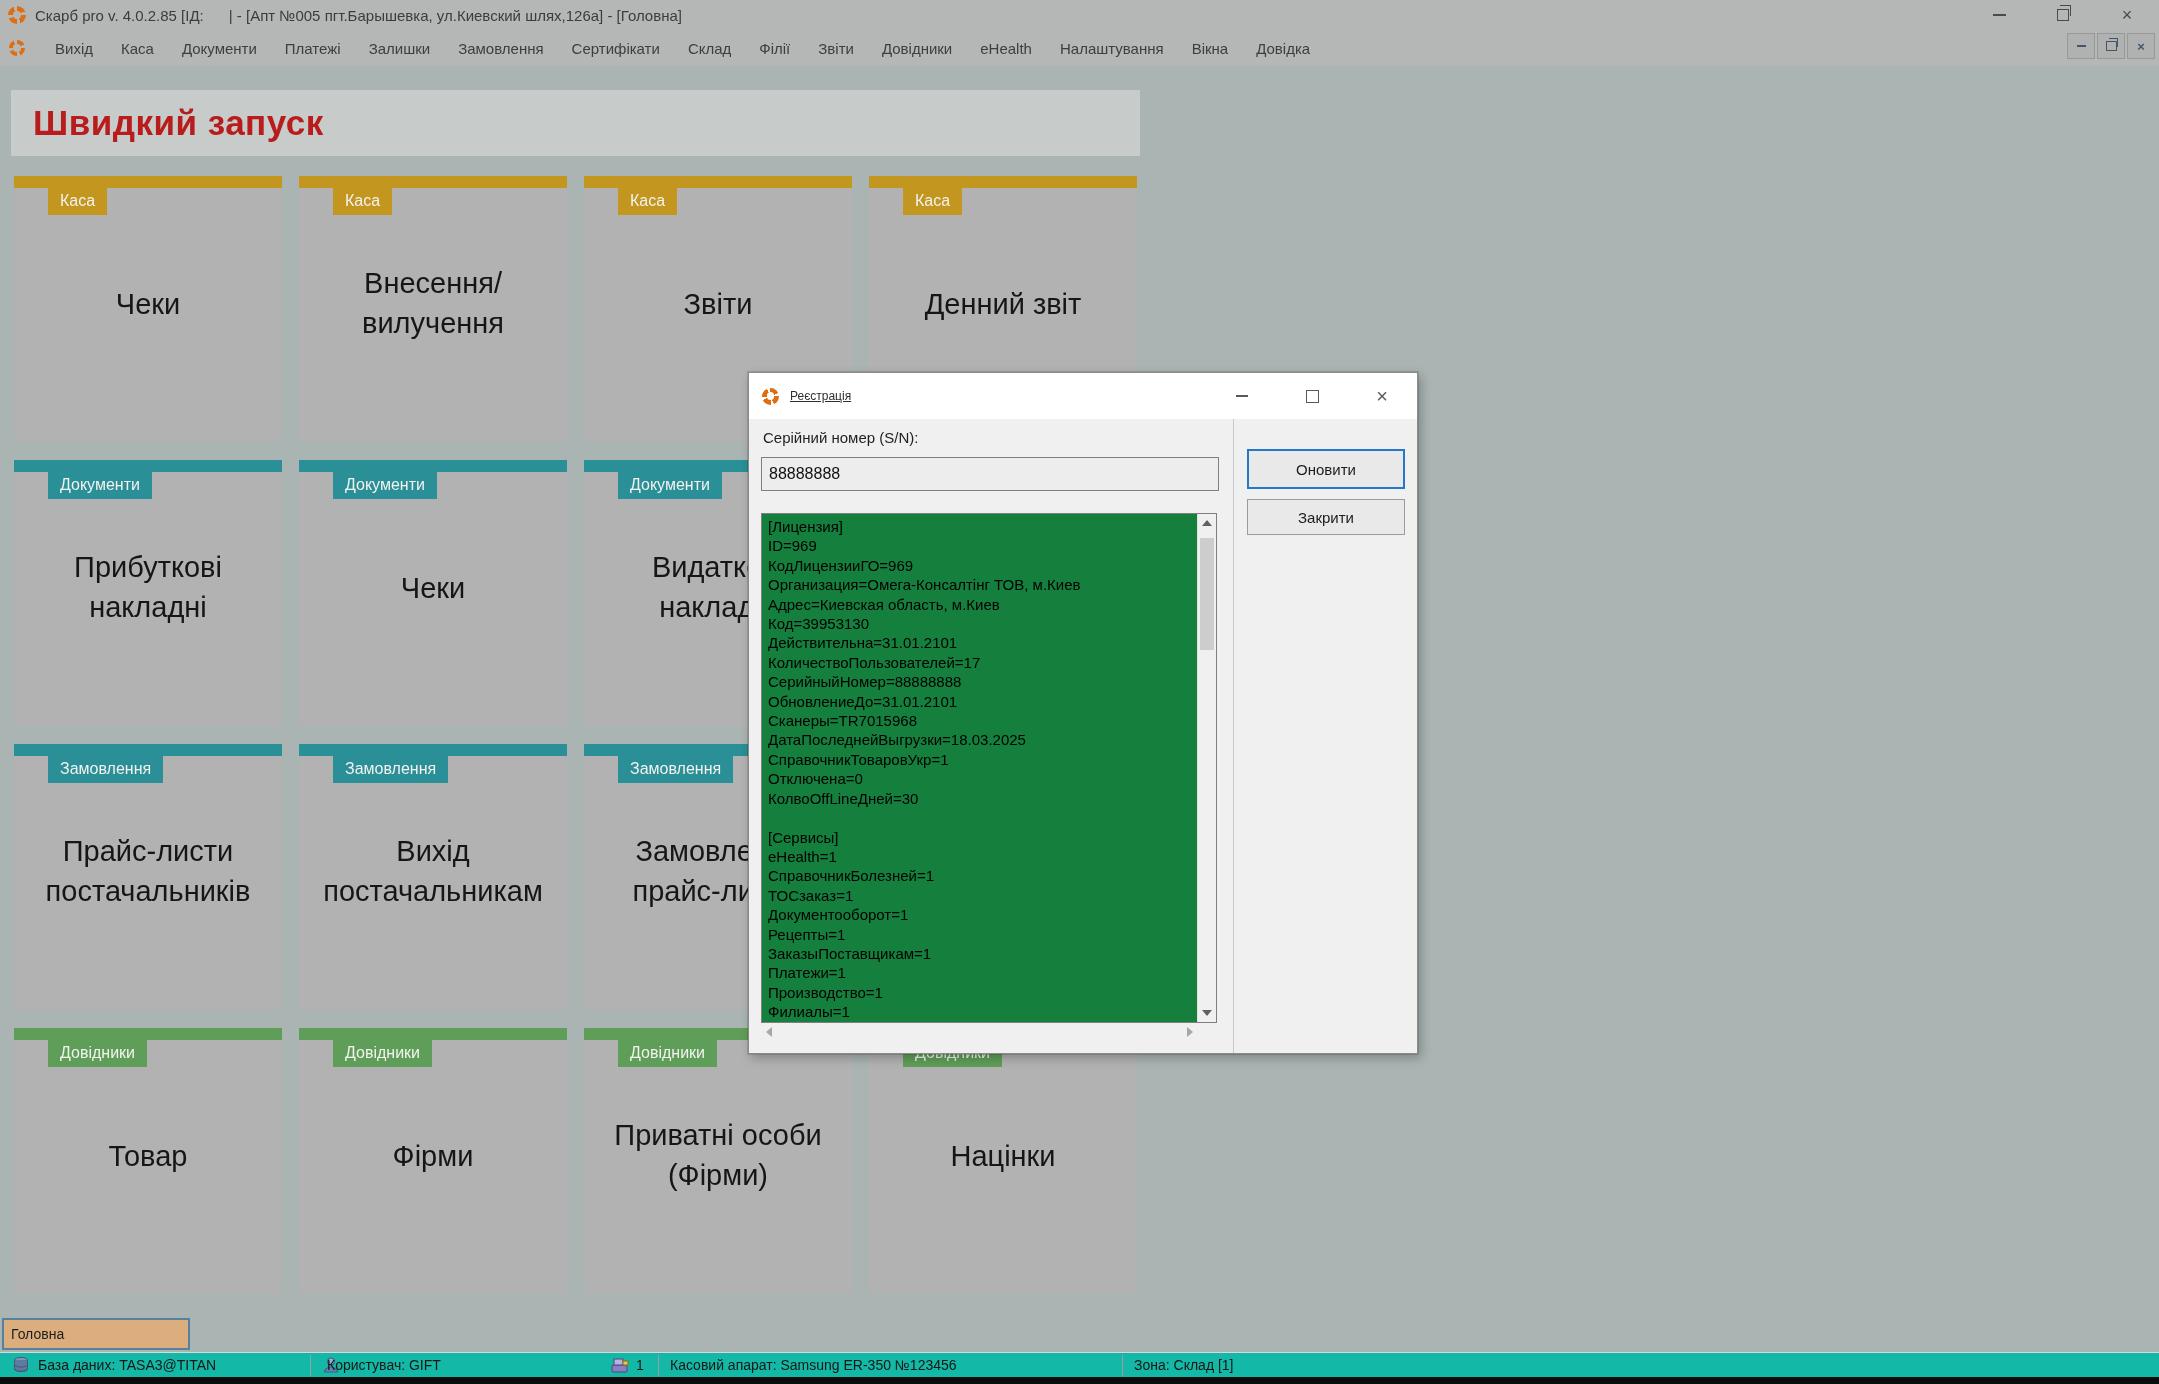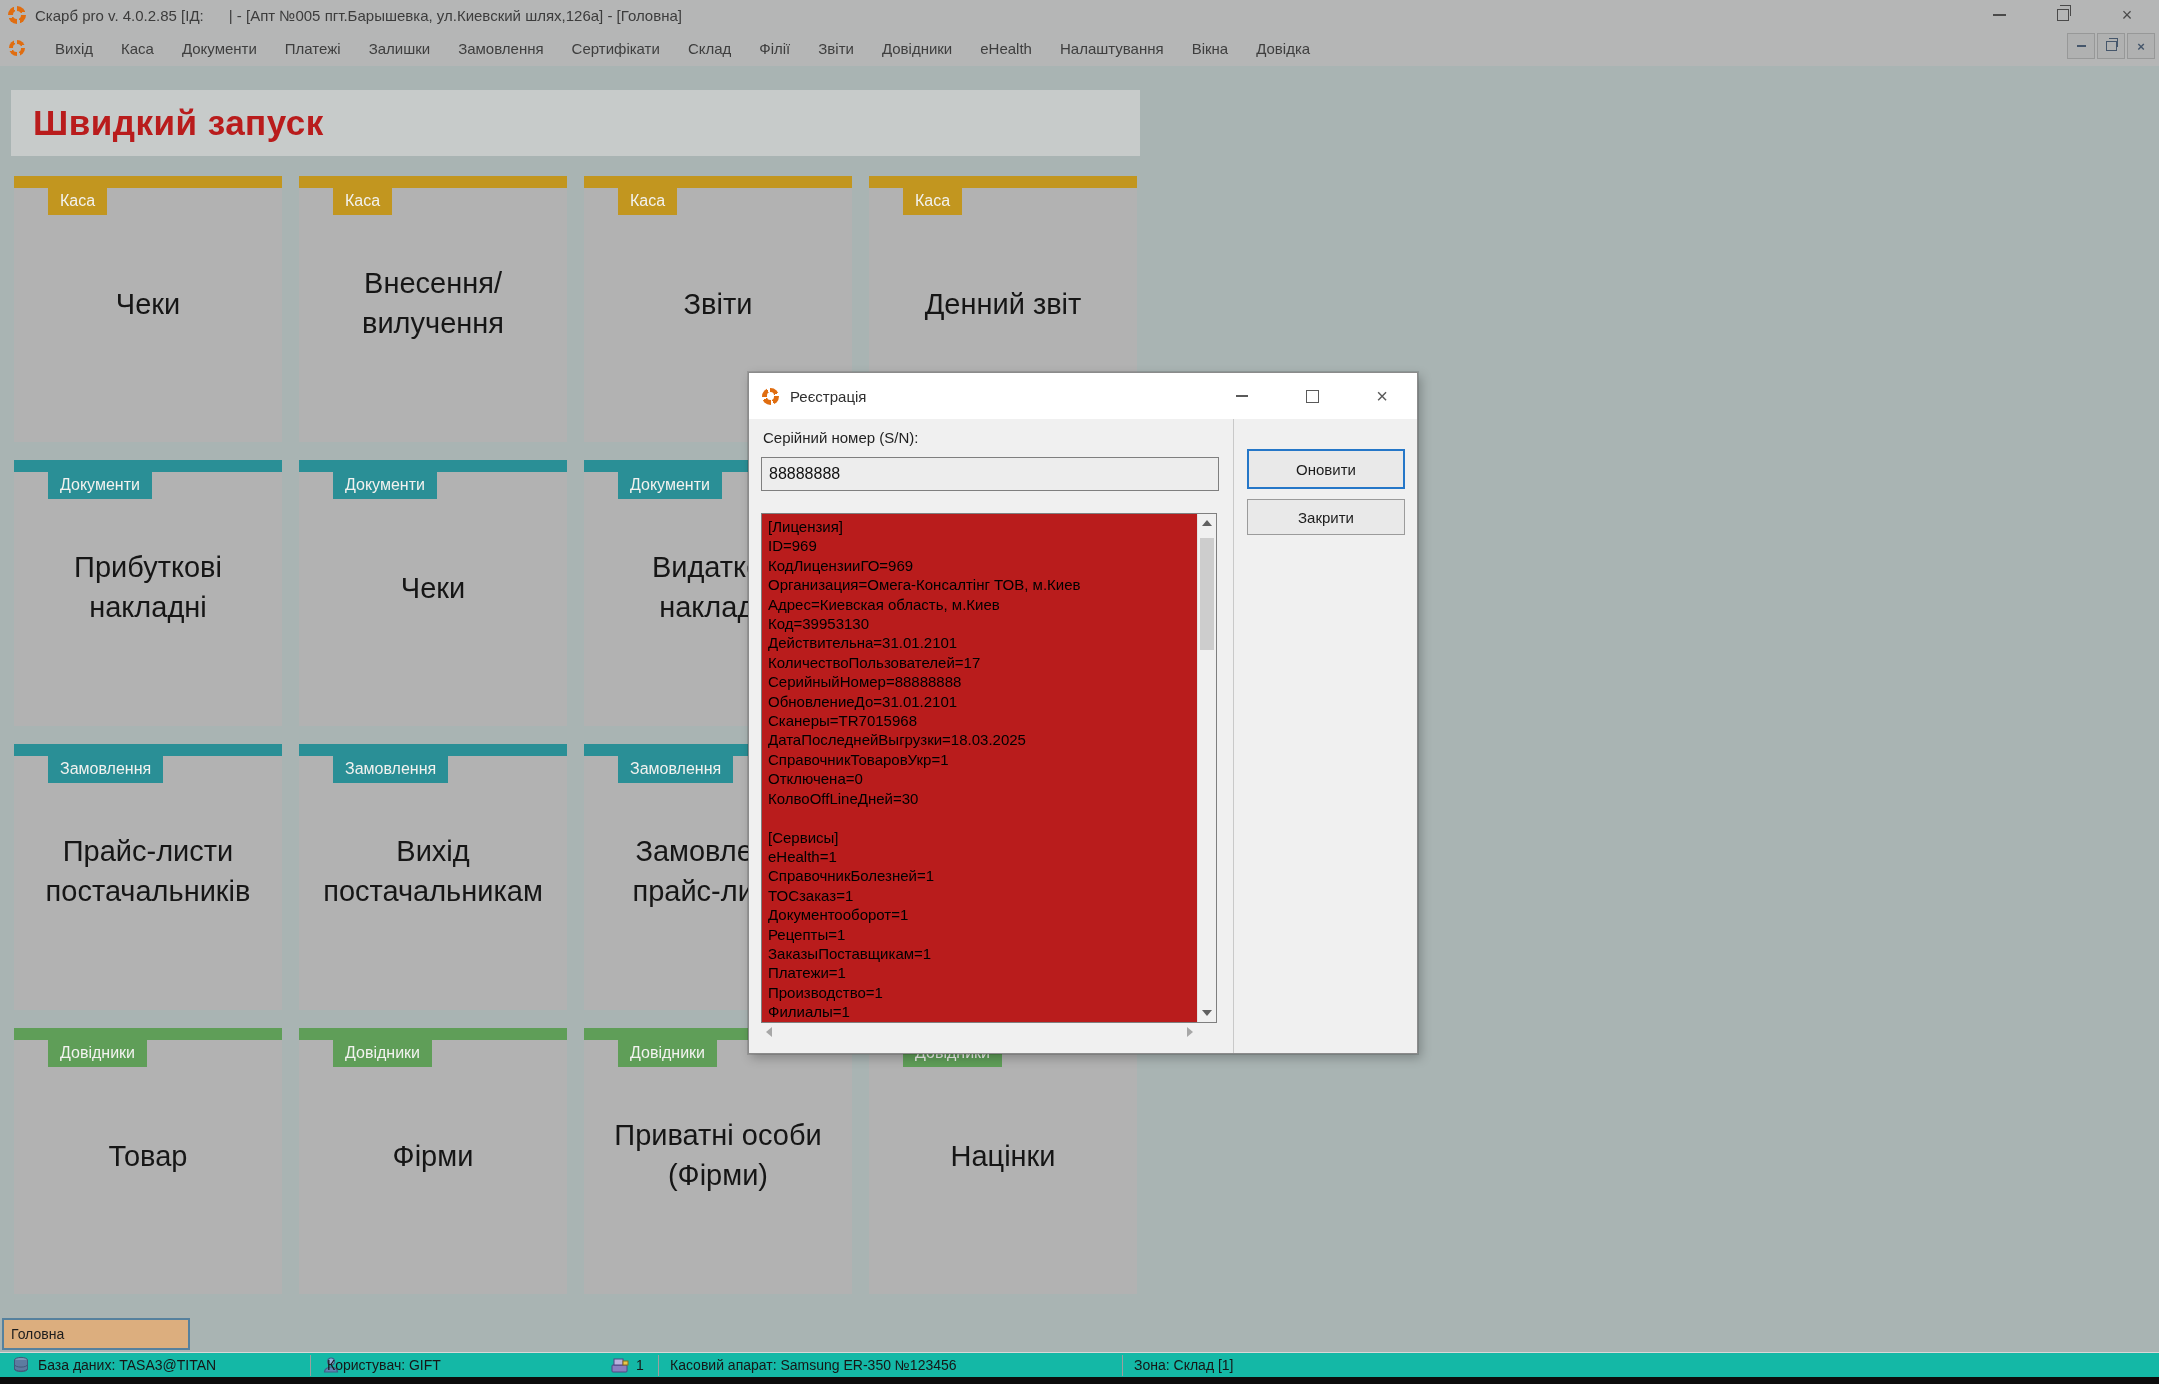--- a/index.html
+++ b/index.html
@@ -43,32 +43,32 @@
   .tile-strip{position:absolute;left:0;top:0;right:0;height:12px;}
   .tile-tag{position:absolute;left:34px;top:12px;padding:4px 12px 5px 12px;color:#f2f2ef;font-size:16px;}
   .tile-label{position:absolute;left:0;right:0;top:48%;transform:translateY(-50%);
     text-align:center;font-size:29px;color:#161616;line-height:1.4;padding:0 10px;box-sizing:border-box;}
 
   
   #dialog{left:748px;top:372px;width:670px;height:682px;background:#f0f0f0;
     border:1px solid #8b8b8b;box-sizing:border-box;box-shadow:0 0 0 1px rgba(0,0,0,.12),3px 4px 10px rgba(0,0,0,.25);}
   #dialog-titlebar{position:absolute;left:0;top:0;right:0;height:46px;background:#ffffff;display:flex;align-items:center;}
   #dialog-titlebar .applogo{--hole:#ffffff;width:17px;height:17px;margin-left:13px;}
-  #dialog-title{font-size:15px;color:#2f2f2f;margin-left:11px;}
+  #dialog-title{font-size:12px;color:#2f2f2f;margin-left:11px;text-decoration:underline;}
   .dlg-ctrls{position:absolute;right:0;top:0;height:46px;display:flex;}
   .dlg-btn{width:70px;height:46px;display:flex;align-items:center;justify-content:center;color:#5a5a5a;}
   .dlg-min{width:12px;height:1.4px;background:#5a5a5a;}
   .dlg-max{width:11px;height:11px;border:1.4px solid #5a5a5a;}
   .dlg-x{font-size:20px;font-weight:400;color:#5a5a5a;line-height:1;}
 
   #serial-label{left:14px;top:56px;font-size:15px;color:#1f1f1f;}
   #serial-input{left:12px;top:84px;width:458px;height:34px;background:#ededed;border:1px solid #7f7f7f;
     box-sizing:border-box;font-size:16px;color:#111;padding:4px 7px;font-family:inherit;}
 
-  #license-box{left:12px;top:140px;width:456px;height:510px;background:#b91c1c;border:1px solid #7f7f7f;box-sizing:border-box;}
+  #license-box{left:12px;top:140px;width:456px;height:510px;background:#15803d;border:1px solid #7f7f7f;box-sizing:border-box;}
   #license-text{position:absolute;left:0;top:0;right:18px;bottom:0;overflow:hidden;
     margin:0;padding:3px 6px;font-family:"Liberation Sans","DejaVu Sans",sans-serif;
     font-size:15px;line-height:19.4px;color:#000;white-space:pre;}
   .vscroll{position:absolute;right:0;top:0;width:18px;bottom:0;background:#f0f0f0;border-left:1px solid #e2e2e2;}
   .vthumb{position:absolute;left:2px;right:2px;top:24px;height:112px;background:#cdcdcd;}
   .sarrow{position:absolute;width:0;height:0;}
   .up{left:4px;top:6px;border-left:5px solid transparent;border-right:5px solid transparent;border-bottom:6px solid #606060;}
   .down{left:4px;bottom:6px;border-left:5px solid transparent;border-right:5px solid transparent;border-top:6px solid #606060;}
   #license-hscroll{left:12px;top:650px;width:437px;height:18px;background:#f0f0f0;}
   .left-ar{left:5px;top:4px;border-top:5px solid transparent;border-bottom:5px solid transparent;border-right:6px solid #a7a7a7;}

